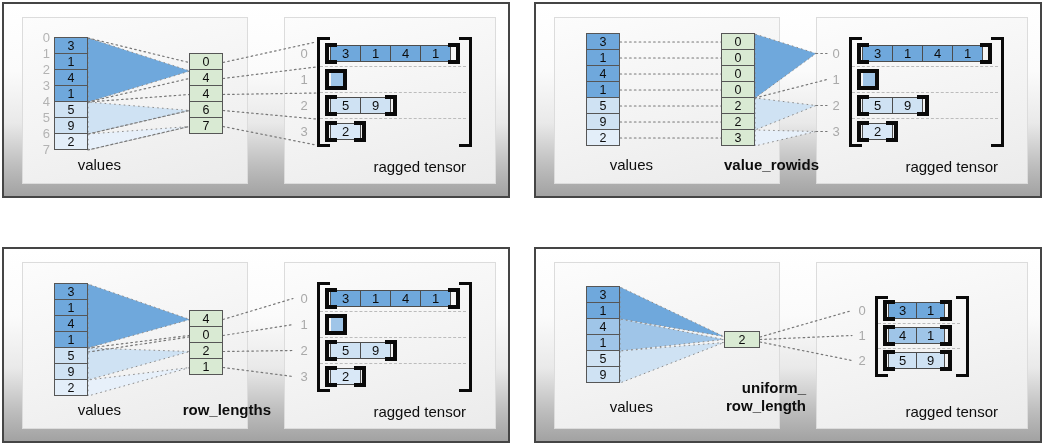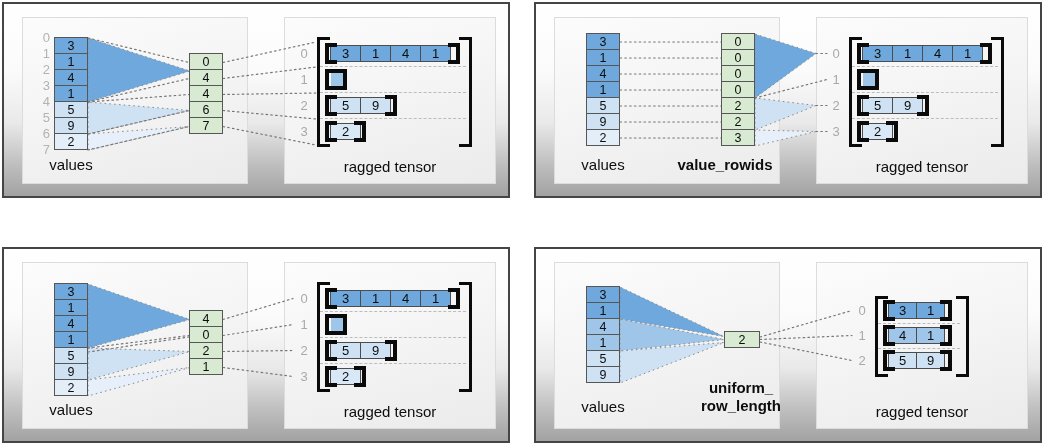--- a/index.html
+++ b/index.html
@@ -22,21 +22,21 @@
          display:flex;align-items:center;justify-content:center;font-size:13px;color:#0d0d0d;}
   .tcell.w29{width:29px;}
   .minicell{position:absolute;width:13px;height:17px;}
   .rb{position:absolute;width:12px;height:21px;border:4px solid #0a0a0a;box-sizing:border-box;}
   .rb.l{border-right:none;} .rb.r{border-left:none;}
   .ob{position:absolute;width:13px;border:3px solid #0a0a0a;box-sizing:border-box;}
   .ob.l{border-right:none;} .ob.r{border-left:none;}
   .sep{position:absolute;height:0;border-top:1px dashed #bcbcbc;}
   .vidx{position:absolute;width:16px;height:16px;line-height:16px;text-align:right;font-size:13px;color:#b3b3b3;}
   .ridx{position:absolute;width:16px;height:17px;line-height:17px;text-align:center;font-size:13px;color:#a9a9a9;}
-  .lbl{position:absolute;text-align:center;font-size:15px;color:#0d0d0d;}
+  .lbl{position:absolute;text-align:right;font-size:15px;color:#0d0d0d;}
   .lbl.b{font-weight:bold;}
   .c1{background:#6fa8dc;} .c2{background:#9fc5e8;} .c3{background:#cfe2f3;}
   .c3p{background:#d9e8f7;} .c4{background:#e3eef9;} .cg{background:#d9ead3;}
 </style>
 </head>
 <body>
 
 <div id="stage">
 
   <div class="quad" style="left:2px;top:2px">
@@ -182,21 +182,21 @@
     <div class="rb r" style="left:331px;top:65px"></div>
     <div class="rb l" style="left:321px;top:91px"></div>
     <div class="rb r" style="left:381px;top:91px"></div>
     <div class="rb l" style="left:321px;top:117px"></div>
     <div class="rb r" style="left:350px;top:117px"></div>
     <span class="ridx" style="left:292px;top:41px">0</span>
     <span class="ridx" style="left:292px;top:67px">1</span>
     <span class="ridx" style="left:292px;top:93px">2</span>
     <span class="ridx" style="left:292px;top:119px">3</span>
     <div class="lbl" style="left:17px;top:152px;width:100px">values</div>
-    <div class="lbl b" style="left:124px;top:152px;width:130px">value_rowids</div>
+    <div class="lbl b" style="left:153px;top:152px;width:130px">value_rowids</div>
     <div class="lbl" style="left:310px;top:154px;width:152px">ragged tensor</div>
   </div>
 
   <div class="quad" style="left:2px;top:247px">
     <div class="inner" style="left:18px;top:13px;width:226px;height:167px"></div>
     <div class="inner" style="left:280px;top:13px;width:212px;height:167px"></div>
     <svg class="ov" width="504" height="192" viewBox="0 0 504 192">
       <polygon points="84,35 84,99 186,70.5" fill="#6fa8dc"></polygon>
       <polygon points="84,99 84,131 186,102.5" fill="#cfe2f3"></polygon>
       <polygon points="84,131 84,147 186,118.5" fill="#e7f0fa"></polygon>
@@ -249,20 +249,21 @@
     <div class="rb r" style="left:331px;top:65px"></div>
     <div class="rb l" style="left:321px;top:91px"></div>
     <div class="rb r" style="left:381px;top:91px"></div>
     <div class="rb l" style="left:321px;top:117px"></div>
     <div class="rb r" style="left:350px;top:117px"></div>
     <span class="ridx" style="left:292px;top:41px">0</span>
     <span class="ridx" style="left:292px;top:67px">1</span>
     <span class="ridx" style="left:292px;top:93px">2</span>
     <span class="ridx" style="left:292px;top:119px">3</span>
     <div class="lbl" style="left:17px;top:152px;width:100px">values</div>
+    <div class="lbl b" style="left:137px;top:152px;width:130px">row_lengths</div>
     <div class="lbl" style="left:310px;top:154px;width:152px">ragged tensor</div>
   </div>
 
   <div class="quad" style="left:534px;top:247px">
     <div class="inner" style="left:18px;top:13px;width:226px;height:167px"></div>
     <div class="inner" style="left:280px;top:13px;width:212px;height:167px"></div>
     <svg class="ov" width="504" height="192" viewBox="0 0 504 192">
       <polygon points="84,38 84,70 188,87.5" fill="#6fa8dc"></polygon>
       <polygon points="84,70 84,102 188,90.5" fill="#9fc5e8"></polygon>
       <polygon points="84,102 84,134 188,93.5" fill="#cfe2f3"></polygon>

